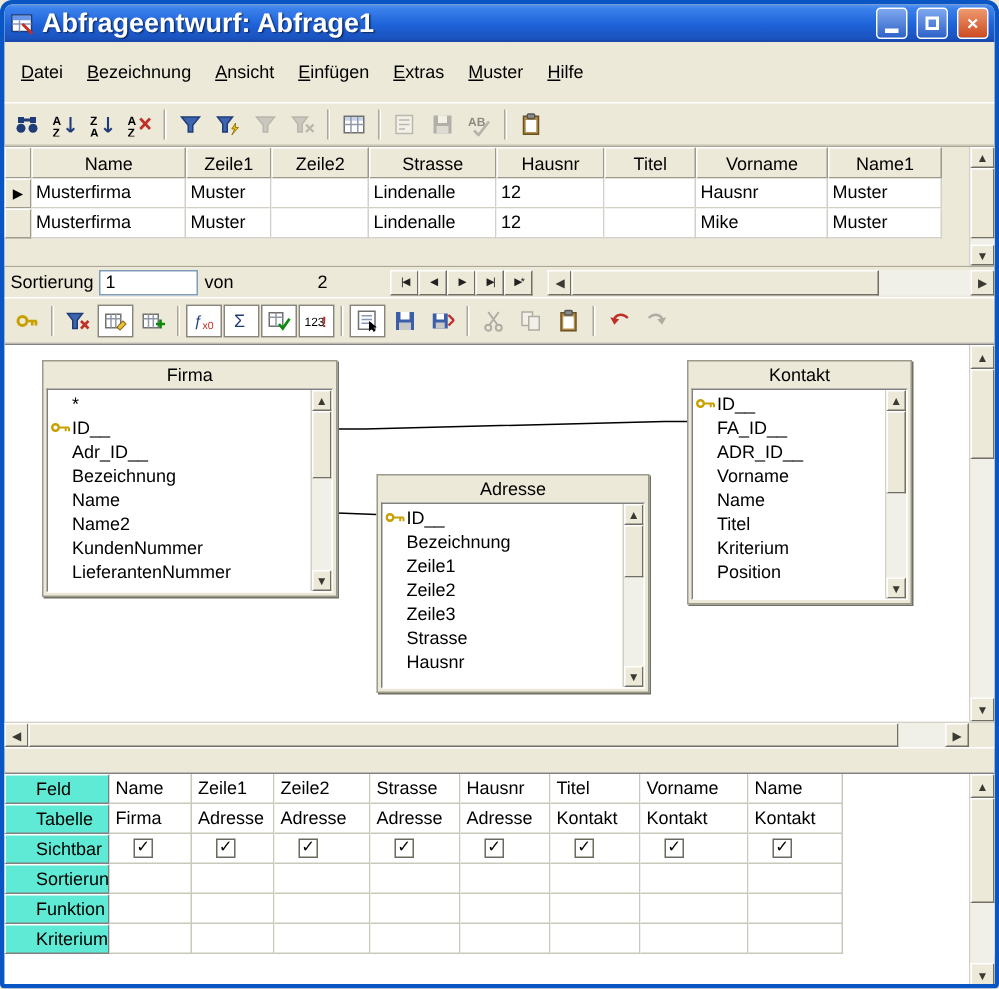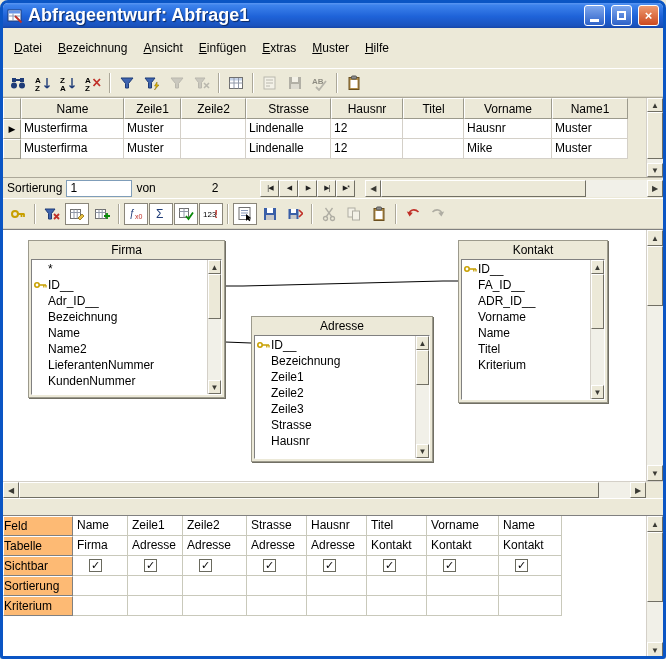--- a/index.html
+++ b/index.html
@@ -86,22 +86,22 @@
   .tbox-sb .sb-btn { height:13px; flex:0 0 13px; width:100%; }
   .design-vscroll { position:absolute; right:0; top:0; bottom:0; width:17px; background:#F1F0E8;
                     border-left:1px solid #D4D0C8; display:flex; flex-direction:column; }
   .design-vscroll .sb-btn, .q-vscroll .sb-btn { width:100%; height:16px; flex:0 0 16px; }
   .hscroll { flex:0 0 17px; display:flex; background:#F1F0E8; border-top:1px solid #D4D0C8; }
   .splitter { flex:0 0 17px; background:#ECE9D8; border-top:1px solid #FFFFFF; }
 
   
   .qgrid { flex:0 0 143px; position:relative; background:#fff; border-top:1px solid #808080; }
   .q-row { display:flex; height:20px; }
-  .q-h { flex:0 0 70px; width:70px; background:#fdba74; border:1px solid; border-color:#FFFFFF #808080 #808080 #FFFFFF;
-         display:flex; align-items:center; padding-left:0; white-space:nowrap; overflow:hidden; }
+  .q-h { flex:0 0 70px; width:70px; background:#5eead4; border:1px solid; border-color:#FFFFFF #808080 #808080 #FFFFFF;
+         display:flex; align-items:center; padding-left:20px; white-space:nowrap; overflow:hidden; }
   .q-c { background:#fff; border-right:1px solid #C9C9BB; border-bottom:1px solid #C9C9BB;
          padding:2px 4px; white-space:nowrap; overflow:hidden; }
   .qw0{flex:0 0 55px;width:55px} .qw1{flex:0 0 55px;width:55px} .qw2{flex:0 0 64px;width:64px}
   .qw3{flex:0 0 60px;width:60px} .qw4{flex:0 0 60px;width:60px} .qw5{flex:0 0 60px;width:60px}
   .qw6{flex:0 0 72px;width:72px} .qw7{flex:0 0 63px;width:63px}
   .q-fill { flex:1; background:#fff; }
   .qcheck { padding:0; }
   .chk { width:13px; height:13px; background:#fff; border:1px solid #6A6A5E; margin:3px 0 0 16px;
          font-size:11px; line-height:11px; text-align:center; color:#000; }
   .chk.checked::after { content:"✓"; }
@@ -447,25 +447,25 @@
           <div class="frow">
               <span class="kslot"></span>
               <span>Name</span>
             </div>
           <div class="frow">
               <span class="kslot"></span>
               <span>Name2</span>
             </div>
           <div class="frow">
               <span class="kslot"></span>
+              <span>KundenNummer</span>
+            </div>
+          <div class="frow">
+              <span class="kslot"></span>
               <span>LieferantenNummer</span>
-            </div>
-          <div class="frow">
-              <span class="kslot"></span>
-              <span>KundenNummer</span>
             </div>
         </div>
         <div class="tbox-sb">
           <div class="sb-btn">▲</div>
           <div class="sb-thumb" style="height:45px"></div>
           <div class="sb-track"></div>
           <div class="sb-btn">▼</div>
         </div>
       </div>
     </div>
@@ -546,20 +546,24 @@
               <span class="kslot"></span>
               <span>Name</span>
             </div>
           <div class="frow">
               <span class="kslot"></span>
               <span>Titel</span>
             </div>
           <div class="frow">
               <span class="kslot"></span>
               <span>Kriterium</span>
+            </div>
+          <div class="frow">
+              <span class="kslot"></span>
+              <span>Position</span>
             </div>
         </div>
         <div class="tbox-sb">
           <div class="sb-btn">▲</div>
           <div class="sb-thumb" style="height:55px"></div>
           <div class="sb-track"></div>
           <div class="sb-btn">▼</div>
         </div>
       </div>
     </div>
@@ -641,20 +645,32 @@
       <div class="q-c qw1"></div>
       <div class="q-c qw2"></div>
       <div class="q-c qw3"></div>
       <div class="q-c qw4"></div>
       <div class="q-c qw5"></div>
       <div class="q-c qw6"></div>
       <div class="q-c qw7"></div>
       <div class="q-fill"></div>
     </div>
     <div class="q-row">
+      <div class="q-h">Funktion</div>
+      <div class="q-c qw0"></div>
+      <div class="q-c qw1"></div>
+      <div class="q-c qw2"></div>
+      <div class="q-c qw3"></div>
+      <div class="q-c qw4"></div>
+      <div class="q-c qw5"></div>
+      <div class="q-c qw6"></div>
+      <div class="q-c qw7"></div>
+      <div class="q-fill"></div>
+    </div>
+    <div class="q-row">
       <div class="q-h">Kriterium</div>
       <div class="q-c qw0"></div>
       <div class="q-c qw1"></div>
       <div class="q-c qw2"></div>
       <div class="q-c qw3"></div>
       <div class="q-c qw4"></div>
       <div class="q-c qw5"></div>
       <div class="q-c qw6"></div>
       <div class="q-c qw7"></div>
       <div class="q-fill"></div>

